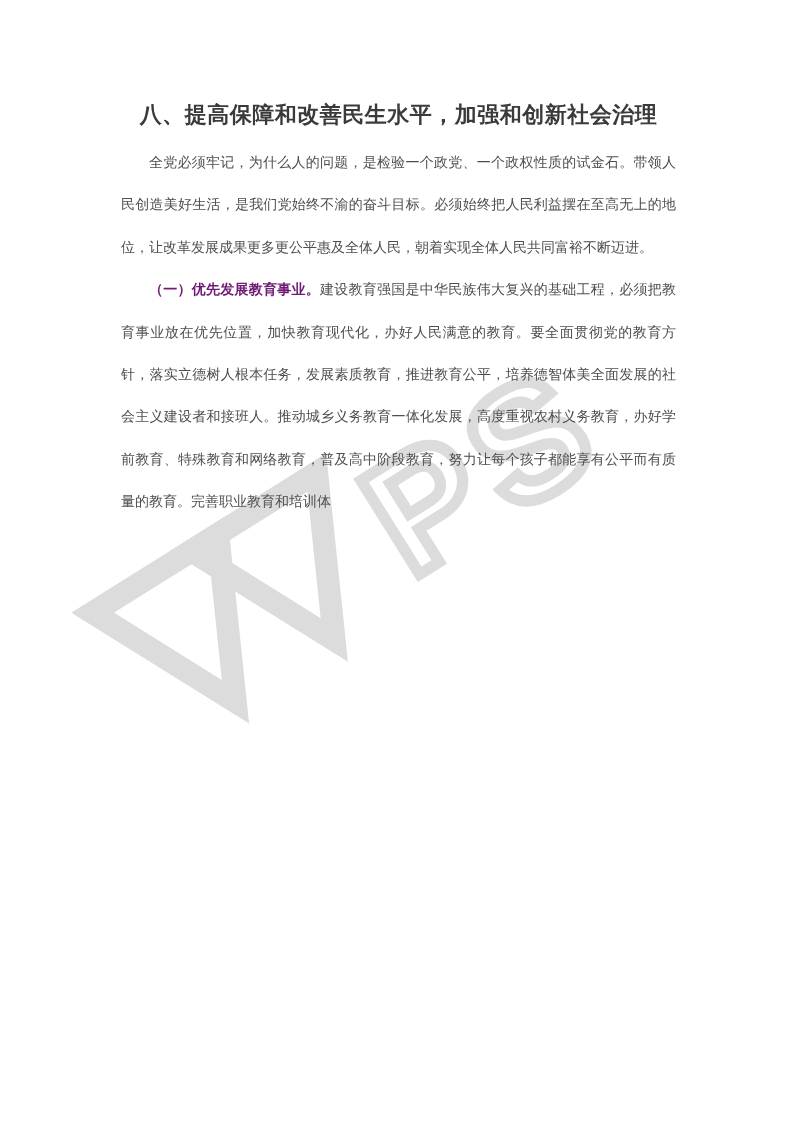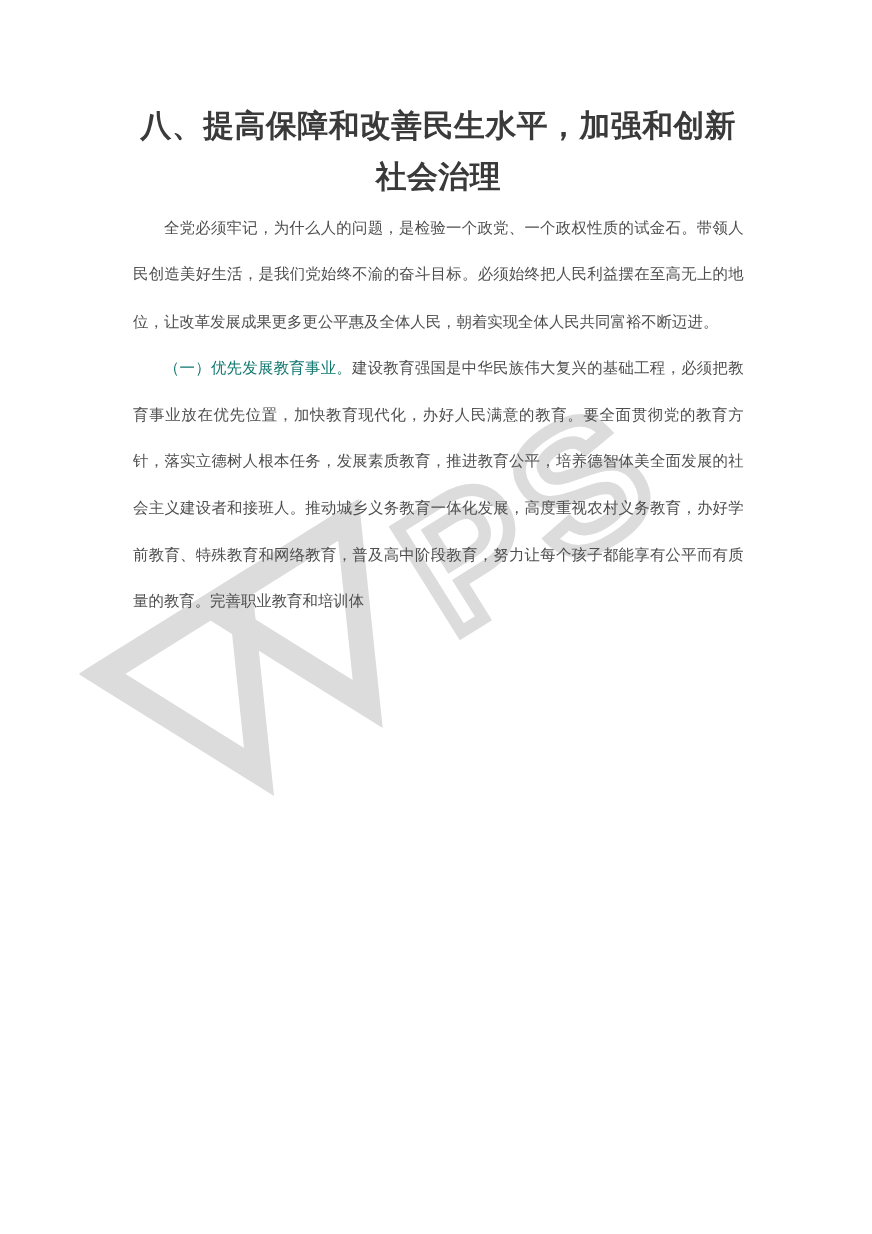--- a/index.html
+++ b/index.html
@@ -27,40 +27,40 @@
     pointer-events: none;
   }
   .content {
     position: relative;
     z-index: 1;
     padding: 92px 117px 0 121px;
   }
   .doc-title {
     margin: 0 0 4px 0;
     font-family: "Liberation Sans", sans-serif;
-    font-size: 28px;
+    font-size: 22px;
     font-weight: 700;
     line-height: 46px;
     text-align: center;
     color: #3a3a3a;
     letter-spacing: 0.5px;
   }
   .content p {
     margin: 0;
     font-size: 14px;
     line-height: 42.4px;
     color: #4e4e4e;
     text-align: justify;
     text-justify: inter-ideograph;
     text-indent: 2em;
     word-break: break-all;
   }
   .lead {
-    font-weight: 400;
-    color: #0f766e;
+    font-weight: 700;
+    color: #701a75;
   }
 </style>
 </head>
 <body>
 
 <div class="page">
 
   <div class="watermark" aria-hidden="true">
     <svg width="560" height="200" viewBox="0 0 640 230" xmlns="http://www.w3.org/2000/svg">
       <g fill="none" stroke="#dcdcdc" stroke-width="26" stroke-linejoin="miter">

